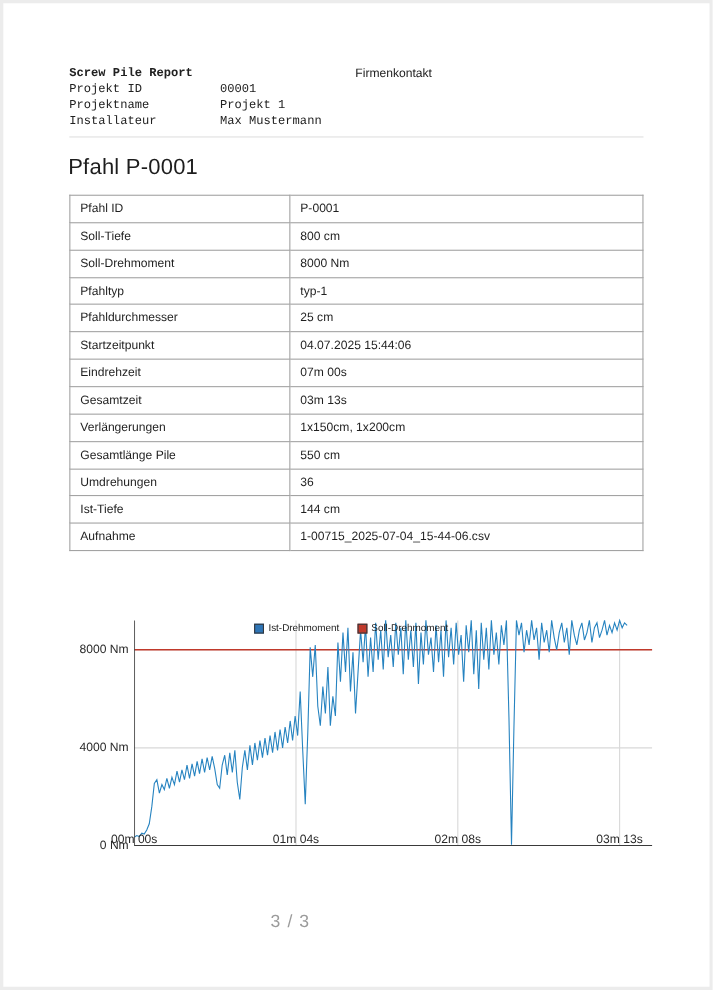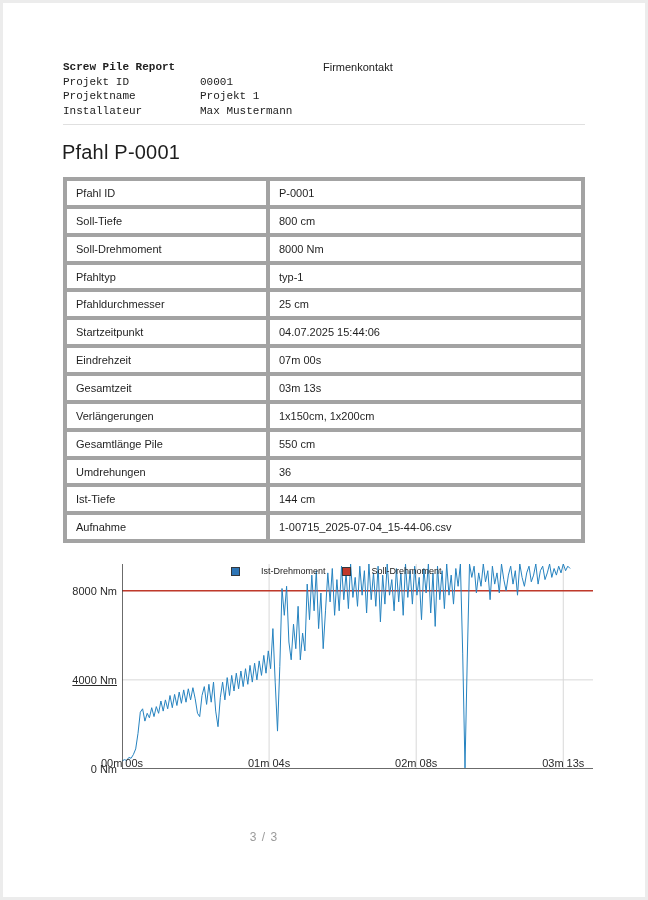--- a/index.html
+++ b/index.html
@@ -14,34 +14,34 @@
   .hrow{display:flex;font-family:Liberation Mono, monospace;}
   .hlabel{width:137px; flex:0 0 137px;}
   .report-title{font-weight:700;}
   .firmenkontakt{position:absolute; left:260px; top:0;}
   .divider{position:absolute; left:63px; top:124px; width:522px; height:1px; background:#e0e0e0;}
   
   .pile-title{position:absolute; left:62px; top:141px; font-size:20px; font-weight:500; color:#1d1d1d; letter-spacing:0.2px;}
   
   .pile-table{position:absolute; left:63px; top:177px; width:522px; border-collapse:collapse;}
   .pile-table td{
-    border:4px solid #a3a3a3; font-size:11px; color:#1f1f1f;
+    border:1px solid #a3a3a3; font-size:11px; color:#1f1f1f;
     height:23.87px; padding:0 0 0 9px; vertical-align:middle;
   }
   .pile-table td.k{width:190px;}
   
   .chart{position:absolute; left:63px; top:560px; width:545px; height:230px;}
   .plot-svg{position:absolute; left:59px; top:2px;}
   .ytick{position:absolute; width:54px; text-align:right; font-size:11px; color:#2a2a2a; transform:translateY(-6px);}
   .xtick{position:absolute; top:197px; width:60px; text-align:center; font-size:11px; color:#2a2a2a;}
   .legend{position:absolute; left:168px; top:6px; display:flex; gap:16px; align-items:center; z-index:3;}
-  .legend-item{display:flex; align-items:center; gap:21px; font-size:9px; color:#222;}
+  .legend-item{display:flex; align-items:center; gap:4px; font-size:9px; color:#222;}
   .swatch{width:9px; height:9px; border:1.5px solid #33373d; box-sizing:border-box;}
   
-  .footer{position:absolute; left:0; top:830px; width:528px; text-align:center; font-size:12px; color:#9b9b9b; letter-spacing:1px;}
+  .footer{position:absolute; left:0; top:830px; width:528px; text-align:center; font-size:16px; color:#9b9b9b; letter-spacing:1px;}
 </style>
 </head>
 <body>
 
 <div class="page">
 
   <div class="header">
     <div class="hrow">
       <span class="report-title">Screw Pile Report</span>
     </div>
@@ -137,21 +137,21 @@
         <line x1="441.27669902912623" y1="2" x2="441.27669902912623" y2="207" stroke="#d8d8d8" stroke-width="1"></line>
         <line x1="0" y1="117.86956521739131" x2="471" y2="117.86956521739131" stroke="#d8d8d8" stroke-width="1"></line>
         <line x1="0" y1="28.739130434782624" x2="471" y2="28.739130434782624" stroke="#d8d8d8" stroke-width="1"></line>
         <line x1="0" y1="28.739130434782624" x2="471" y2="28.739130434782624" stroke="#c0392b" stroke-width="1.3"></line>
         <polyline points="0.0,199.2 2.3,197.6 4.6,198.5 6.9,195.4 9.1,196.3 11.4,192.5 13.7,186.9 16.0,171.3 18.3,150.2 20.6,146.8 22.9,159.1 25.2,151.3 27.4,155.8 29.7,145.7 32.0,154.6 34.3,144.6 36.6,151.3 38.9,139.0 41.2,149.1 43.4,137.9 45.7,146.8 48.0,133.5 50.3,145.7 52.6,132.4 54.9,143.5 57.2,130.1 59.4,141.3 61.7,127.9 64.0,140.2 66.3,126.8 68.6,137.9 70.9,125.7 73.2,136.8 75.5,151.3 77.7,154.6 80.0,133.5 82.3,124.6 84.6,142.4 86.9,122.3 89.2,140.2 91.5,120.1 93.7,149.1 96.0,164.7 98.3,135.7 100.6,120.1 102.9,137.9 105.2,115.6 107.5,133.5 109.7,113.4 112.0,129.0 114.3,111.2 116.6,126.8 118.9,109.0 121.2,124.6 123.5,106.7 125.8,122.3 128.0,103.4 130.3,120.1 132.6,101.2 134.9,117.9 137.2,98.9 139.5,113.4 141.8,93.4 144.0,111.2 146.3,88.9 148.6,106.7 150.9,66.6 153.2,120.1 155.5,169.1 157.8,104.5 160.0,26.5 162.3,53.3 164.6,24.3 166.9,80.0 169.2,97.8 171.5,62.2 173.8,86.7 176.1,44.3 178.3,97.8 180.6,71.1 182.9,88.9 185.2,22.1 187.5,57.7 189.8,13.1 192.1,48.8 194.3,8.7 196.6,66.6 198.9,31.0 201.2,86.7 203.5,48.8 205.8,10.9 208.1,39.9 210.3,6.5 212.6,53.3 214.9,17.6 217.2,48.8 219.5,4.2 221.8,37.7 224.1,10.9 226.4,46.6 228.6,2.0 230.9,35.4 233.2,15.4 235.5,44.3 237.8,4.2 240.1,33.2 242.4,8.7 244.6,51.0 246.9,2.0 249.2,37.7 251.5,10.9 253.8,44.3 256.1,4.2 258.4,59.9 260.7,13.1 262.9,42.1 265.2,2.0 267.5,33.2 269.8,17.6 272.1,48.8 274.4,6.5 276.7,39.9 278.9,10.9 281.2,53.3 283.5,2.0 285.8,35.4 288.1,8.7 290.4,42.1 292.7,4.2 294.9,33.2 297.2,15.4 299.5,57.7 301.8,6.5 304.1,31.0 306.4,2.0 308.7,51.0 311.0,10.9 313.2,64.4 315.5,4.2 317.8,37.7 320.1,8.7 322.4,46.6 324.7,2.0 327.0,33.2 329.2,13.1 331.5,42.1 333.8,6.5 336.1,24.3 338.4,2.0 340.7,91.1 343.0,205.9 345.2,100.0 347.5,2.0 349.8,15.4 352.1,4.2 354.4,31.0 356.7,10.9 359.0,24.3 361.3,2.0 363.5,19.8 365.8,8.7 368.1,37.7 370.4,4.2 372.7,22.1 375.0,10.9 377.3,31.0 379.5,2.0 381.8,17.6 384.1,28.7 386.4,13.1 388.7,4.2 391.0,22.1 393.3,8.7 395.5,33.2 397.8,2.0 400.1,15.4 402.4,24.3 404.7,10.9 407.0,4.2 409.3,19.8 411.6,13.1 413.8,2.0 416.1,22.1 418.4,8.7 420.7,4.2 423.0,17.6 425.3,10.9 427.6,2.0 429.8,15.4 432.1,6.5 434.4,13.1 436.7,4.2 439.0,10.9 441.3,2.0 443.6,8.7 445.8,4.2 448.1,6.5" fill="none" stroke="#2683c0" stroke-width="1"></polyline>
         <line x1="0" y1="2" x2="0" y2="207" stroke="#3a3a3a" stroke-width="1.5"></line>
         <line x1="0" y1="207" x2="471" y2="207" stroke="#3a3a3a" stroke-width="1.5"></line>
       </svg>
     <div id="tick-labels">
         <div class="ytick" style="left: 0px; top: 209px;">0 Nm</div>
-        <div class="ytick" style="left: 0px; top: 119.87px; text-decoration: underline;">4000 Nm</div>
+        <div class="ytick" style="left: 0px; top: 119.87px;">4000 Nm</div>
         <div class="ytick" style="left: 0px; top: 30.7391px;">8000 Nm</div>
         <div class="xtick" style="left: 29px;">00m 00s</div>
         <div class="xtick" style="left: 176.085px;">01m 04s</div>
         <div class="xtick" style="left: 323.192px;">02m 08s</div>
         <div class="xtick" style="left: 470.277px;">03m 13s</div>
       </div>
   </div>
 
   <div class="footer">3 / 3</div>
 

